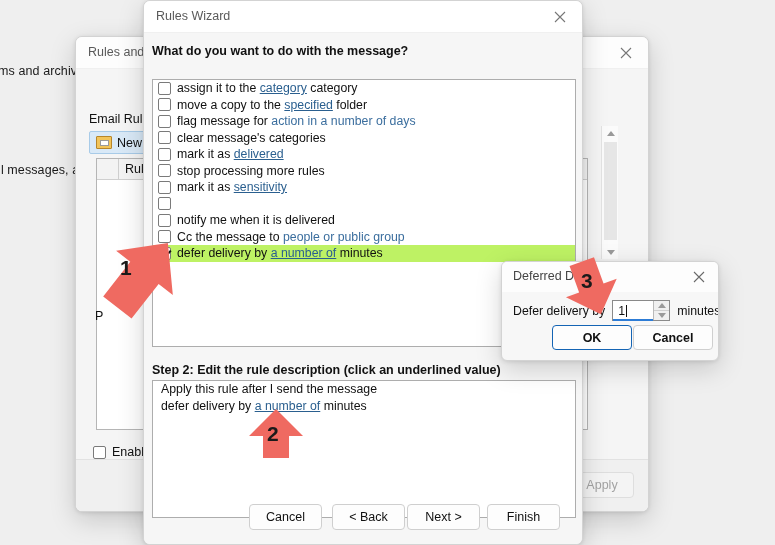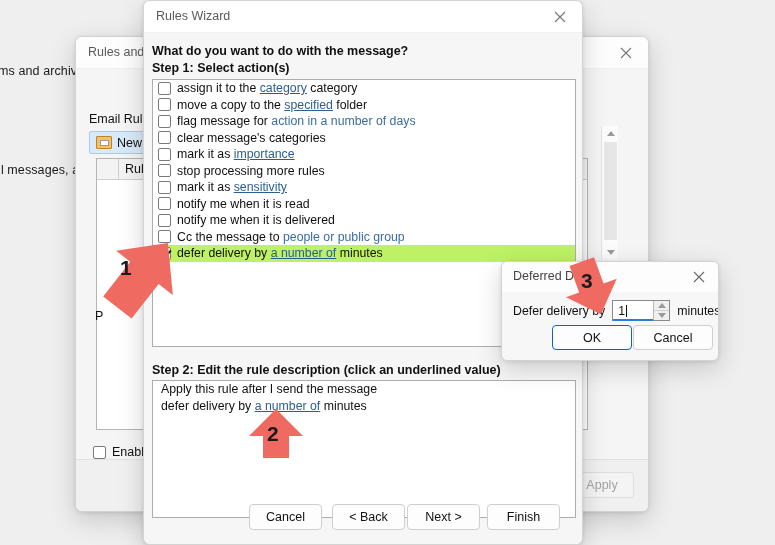--- a/index.html
+++ b/index.html
@@ -291,21 +291,21 @@
     width: 16px; flex: 0 0 auto;
     border-left: 1px solid #b9b9b9;
     background: #f0f0f0;
     display:flex; flex-direction:column;
   }
   .spinner .sp-btns div {
     flex:1; display:flex; align-items:center; justify-content:center;
   }
   .spinner .sp-btns div:first-child { border-bottom: 1px solid #cfcfcf; }
   #dd-buttons { position:absolute; left:0; right:0; bottom:9px; height:26px; }
-  #dd-buttons .btn { position:absolute; top:0; width: 80px; height:25px; }
+  #dd-buttons .btn { position:absolute; top:0; width: 80px; height:25px;font-weight:bold; }
   #dd-ok { left: 50px; }
   #dd-cancel { left: 131px; }
 
   
   .arrow-ann {
     position: absolute;
     pointer-events: none;
   }
   .arrow-ann .num {
     position: absolute;
@@ -376,21 +376,20 @@
       <div class="title-text">Rules Wizard</div>
       <div class="close-btn">
         <svg width="12" height="12" viewBox="0 0 12 12" aria-hidden="true">
           <path d="M1 1 L11 11 M11 1 L1 11" stroke="#777" stroke-width="1.1" fill="none"></path>
         </svg>
       </div>
     </div>
 
     <div id="wizard-body">
       <div class="wz-heading" id="wz-q">What do you want to do with the message?</div>
-      <div class="wz-heading" id="wz-step1">Step 1: Select action(s)</div>
 
       <div class="wz-listbox">
         <div id="actions-list">
             <div class="wz-row">
               <span class="cbox"></span>
               <span class="rowtext"><span>assign it to the </span><span class="lnk">category</span><span> category</span></span>
             </div>
             <div class="wz-row">
               <span class="cbox"></span>
               <span class="rowtext"><span>move a copy to the </span><span class="lnk">specified</span><span> folder</span></span>
@@ -398,33 +397,32 @@
             <div class="wz-row">
               <span class="cbox"></span>
               <span class="rowtext"><span>flag message for </span><span class="lnk-plain">action in a number of days</span></span>
             </div>
             <div class="wz-row">
               <span class="cbox"></span>
               <span class="rowtext"><span>clear message's categories</span></span>
             </div>
             <div class="wz-row">
               <span class="cbox"></span>
-              <span class="rowtext"><span>mark it as </span><span class="lnk">importance</span></span>
+              <span class="rowtext"><span>mark it as </span><span class="lnk">delivered</span></span>
             </div>
             <div class="wz-row">
               <span class="cbox"></span>
               <span class="rowtext"><span>stop processing more rules</span></span>
             </div>
             <div class="wz-row">
               <span class="cbox"></span>
               <span class="rowtext"><span>mark it as </span><span class="lnk">sensitivity</span></span>
             </div>
             <div class="wz-row">
               <span class="cbox"></span>
-              <span class="rowtext"><span>notify me when it is read</span></span>
             </div>
             <div class="wz-row">
               <span class="cbox"></span>
               <span class="rowtext"><span>notify me when it is delivered</span></span>
             </div>
             <div class="wz-row">
               <span class="cbox"></span>
               <span class="rowtext"><span>Cc the message to </span><span class="lnk-plain">people or public group</span></span>
             </div>
             <div class="wz-row selected">

